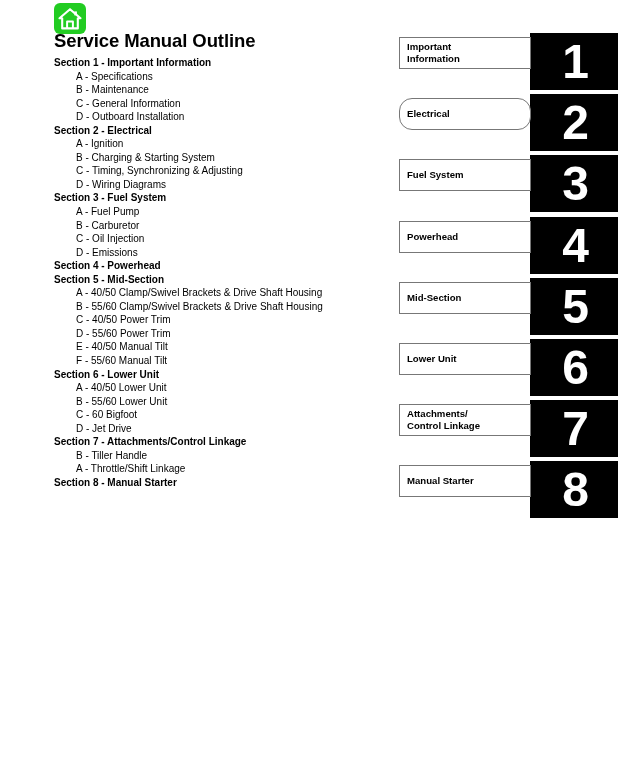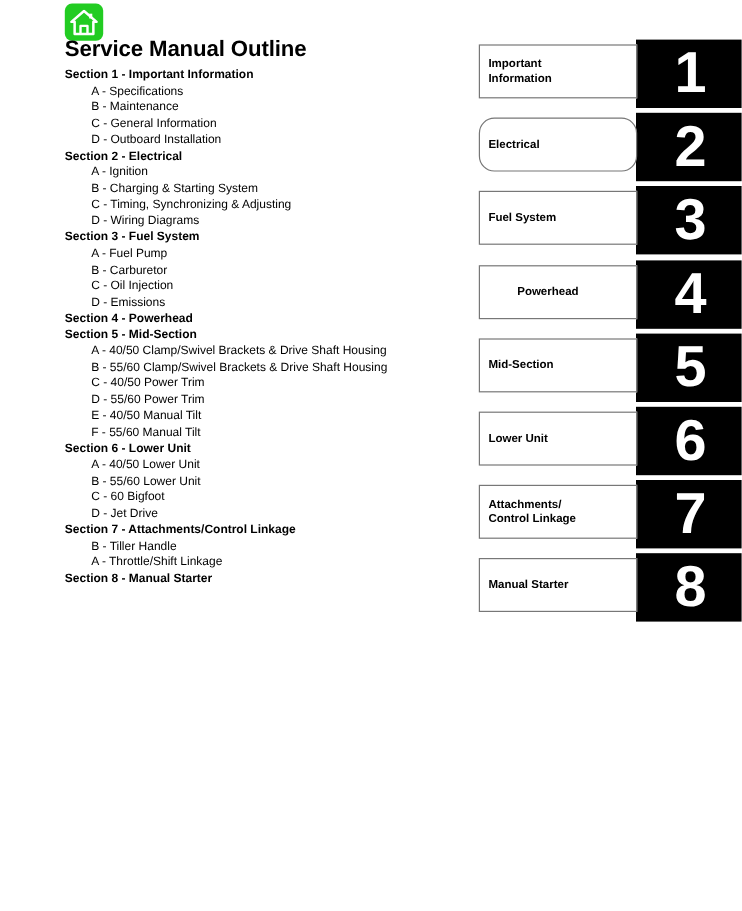--- a/index.html
+++ b/index.html
@@ -91,21 +91,21 @@
     align-items: center;
     justify-content: center;
     line-height: 1;
     letter-spacing: -1px;
     font-family: "Liberation Sans", sans-serif;
   }
   .tab-label-box {
     position: absolute;
     left: 399px;
     width: 132px;
-    height: 45px;
+    height: 32px;
     background: #ffffff;
     border: 1px solid #777777;
     box-sizing: border-box;
     display: flex;
     align-items: center;
   }
   .tab-label {
     font-size: 9.6px;
     font-weight: bold;
     line-height: 11.6px;
@@ -185,21 +185,21 @@
     </div>
     <div class="tab tab-number-box" style="top: 94px;">2</div>
     <div class="tab tab-label-box" style="top: 98px; border-radius: 13px;">
       <div class="tab-label">Electrical</div>
     </div>
     <div class="tab tab-number-box" style="top: 155px;">3</div>
     <div class="tab tab-label-box" style="top: 159px;">
       <div class="tab-label">Fuel System</div>
     </div>
     <div class="tab tab-number-box" style="top: 217px;">4</div>
-    <div class="tab tab-label-box" style="top: 221px; padding-left: 24px;">
+    <div class="tab tab-label-box" style="top: 221px;">
       <div class="tab-label">Powerhead</div>
     </div>
     <div class="tab tab-number-box" style="top: 278px;">5</div>
     <div class="tab tab-label-box" style="top: 282px;">
       <div class="tab-label">Mid-Section</div>
     </div>
     <div class="tab tab-number-box" style="top: 339px;">6</div>
     <div class="tab tab-label-box" style="top: 343px;">
       <div class="tab-label">Lower Unit</div>
     </div>

